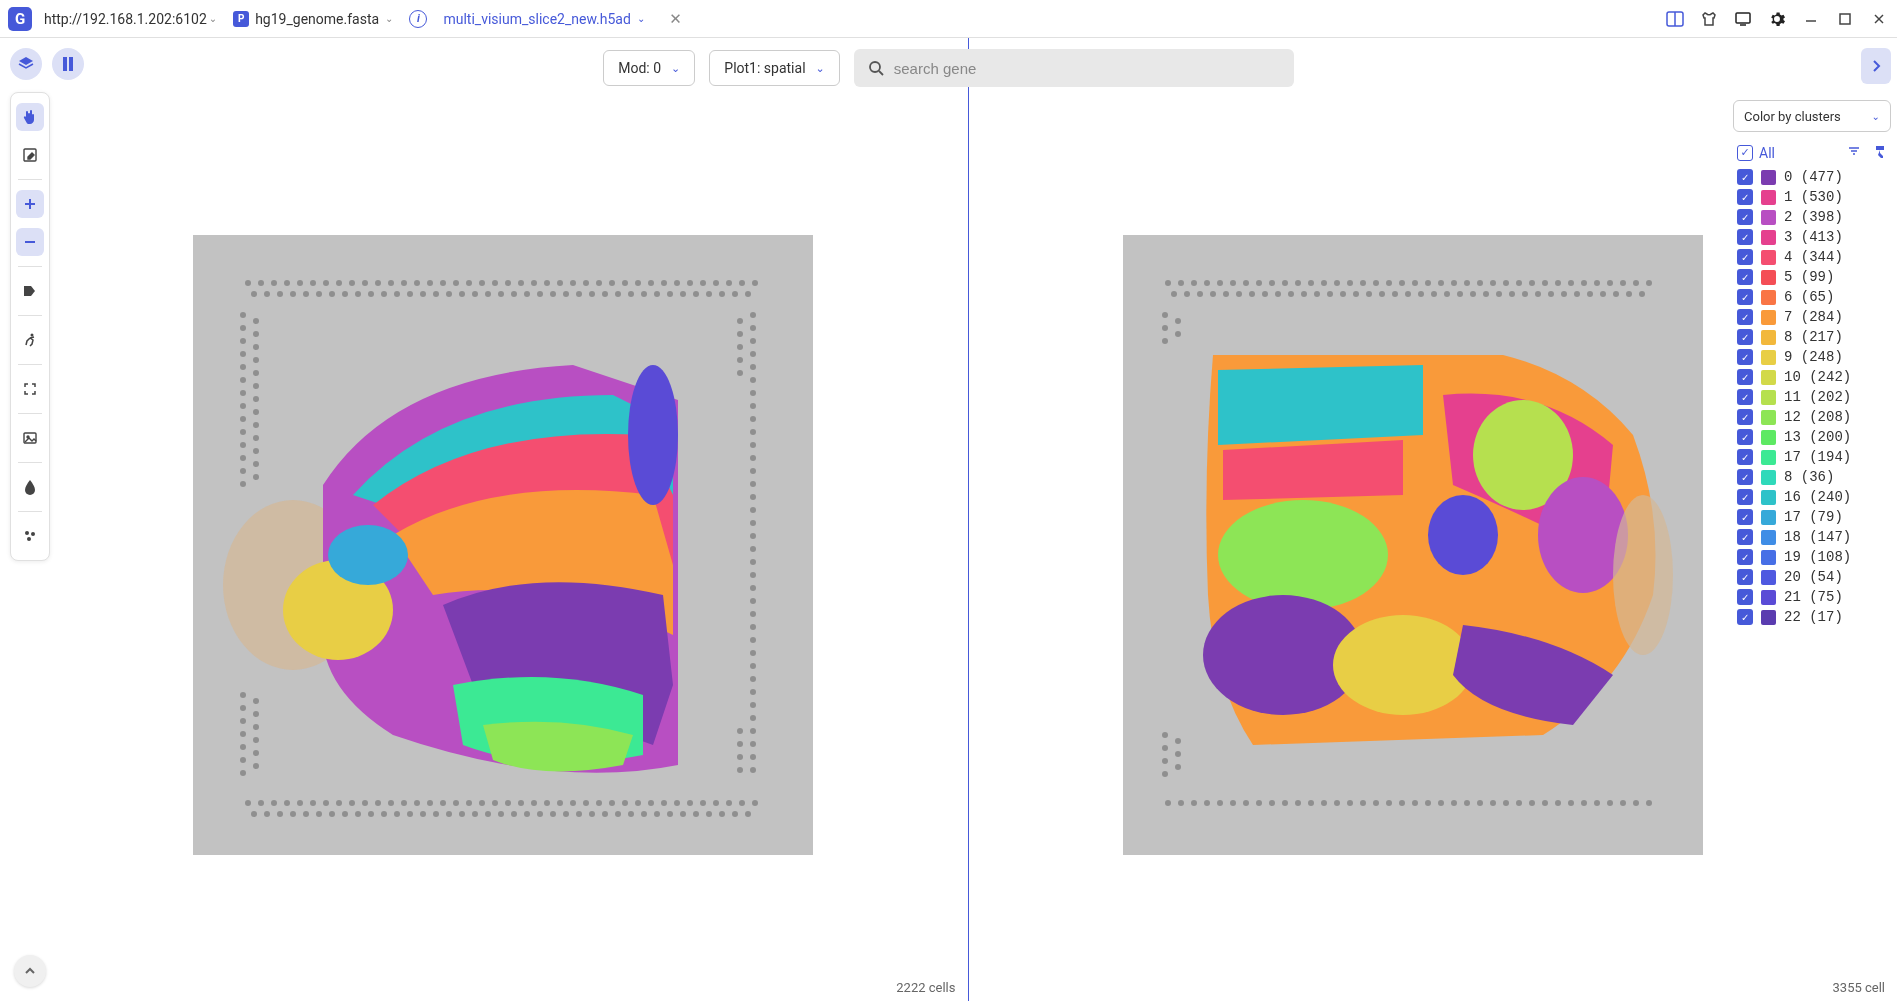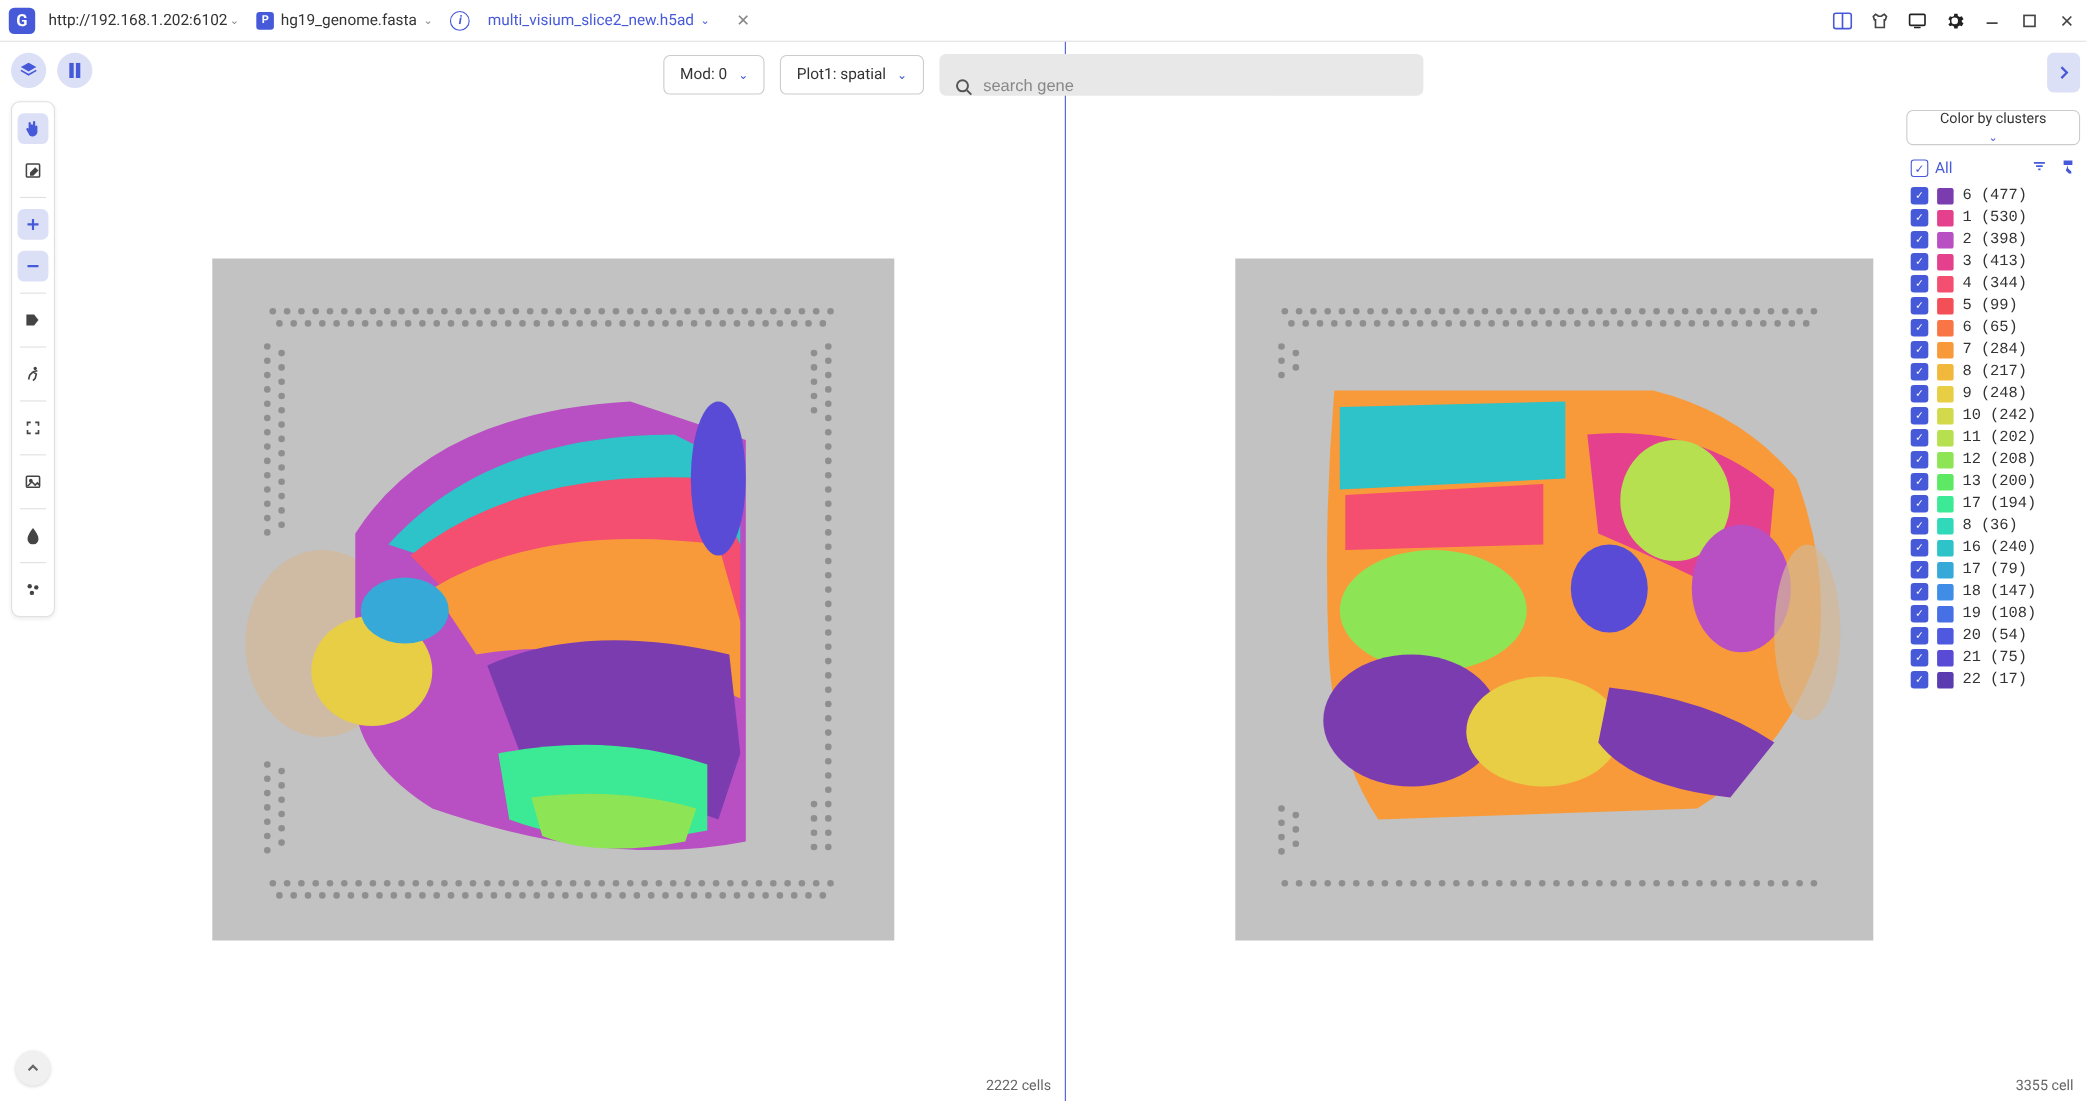--- a/index.html
+++ b/index.html
@@ -207,21 +207,21 @@
       cursor: pointer;
       font-size: 14px;
     }
     .dropdown-btn .chev { color: #4659d9; font-size: 11px; }
     .search-box {
       width: 440px;
       height: 38px;
       background: #e8e8e8;
       border-radius: 6px;
       display: flex;
-      align-items: flex-end;
+      align-items: center;
       padding: 0 14px;
       gap: 10px;
     }
     .search-box input {
       border: none;
       background: transparent;
       outline: none;
       font-size: 15px;
       color: #666;
       flex: 1;
@@ -301,21 +301,20 @@
       height: 32px;
       border: 1px solid #ccc;
       border-radius: 6px;
       display: flex;
       align-items: center;
       justify-content: space-between;
       padding: 0 10px;
       cursor: pointer;
       font-size: 13px;
       margin: 0 6px 8px 6px;
-      flex-direction: column;
     }
     .cluster-header {
       display: flex;
       align-items: center;
       gap: 10px;
       padding: 4px 10px;
       justify-content: space-between;
     }
     .cluster-all {
       display: flex;
@@ -1021,21 +1020,21 @@
           <svg width="14" height="14" viewBox="0 0 14 14" fill="#4659d9">
               <path d="M3 2 h8 v4 h-8 z M7 6 v3 l3 3 v2 h-2 l-3-3 z"></path>
             </svg>
         </span>
       </div>
     </div>
     <div class="cluster-list" id="cluster-list">
         <div class="cluster-item">
     <div class="checkbox">✓</div>
     <div class="color-swatch" style="background:#7b3cb0"></div>
-    <span>6 (477)</span>
+    <span>0 (477)</span>
   </div>
         <div class="cluster-item">
     <div class="checkbox">✓</div>
     <div class="color-swatch" style="background:#e5408e"></div>
     <span>1 (530)</span>
   </div>
         <div class="cluster-item">
     <div class="checkbox">✓</div>
     <div class="color-swatch" style="background:#b84fc2"></div>
     <span>2 (398)</span>

